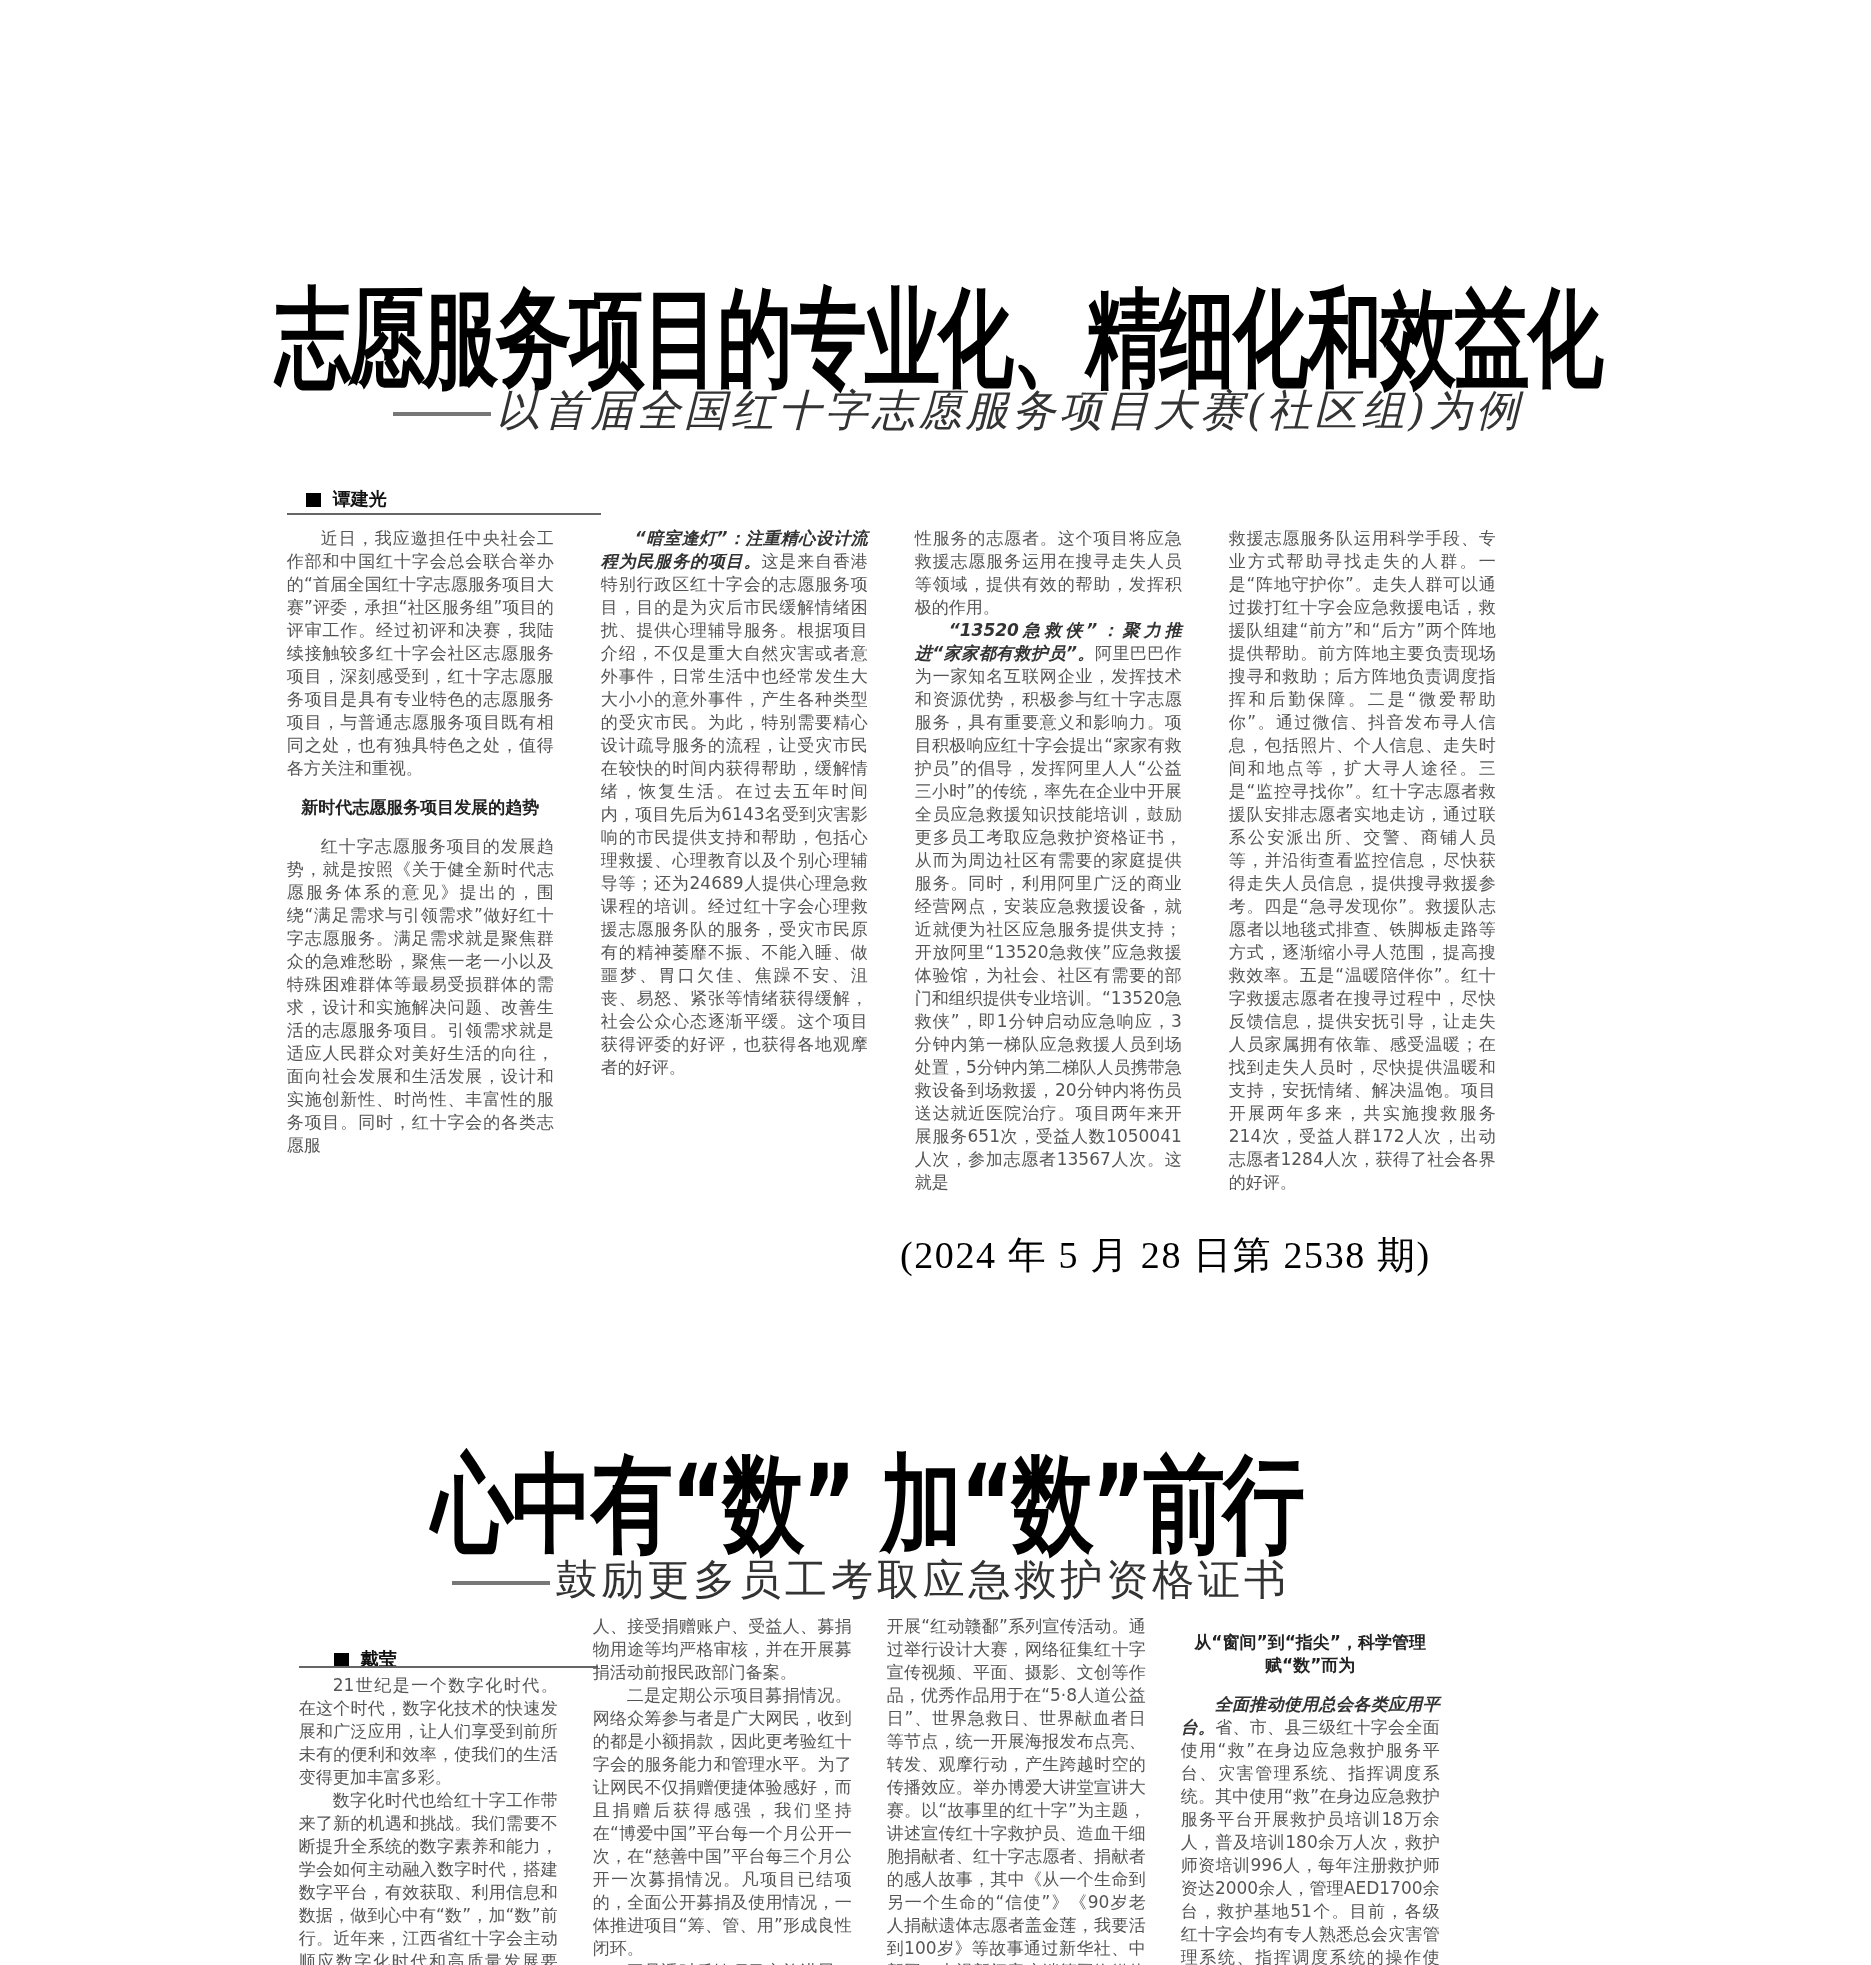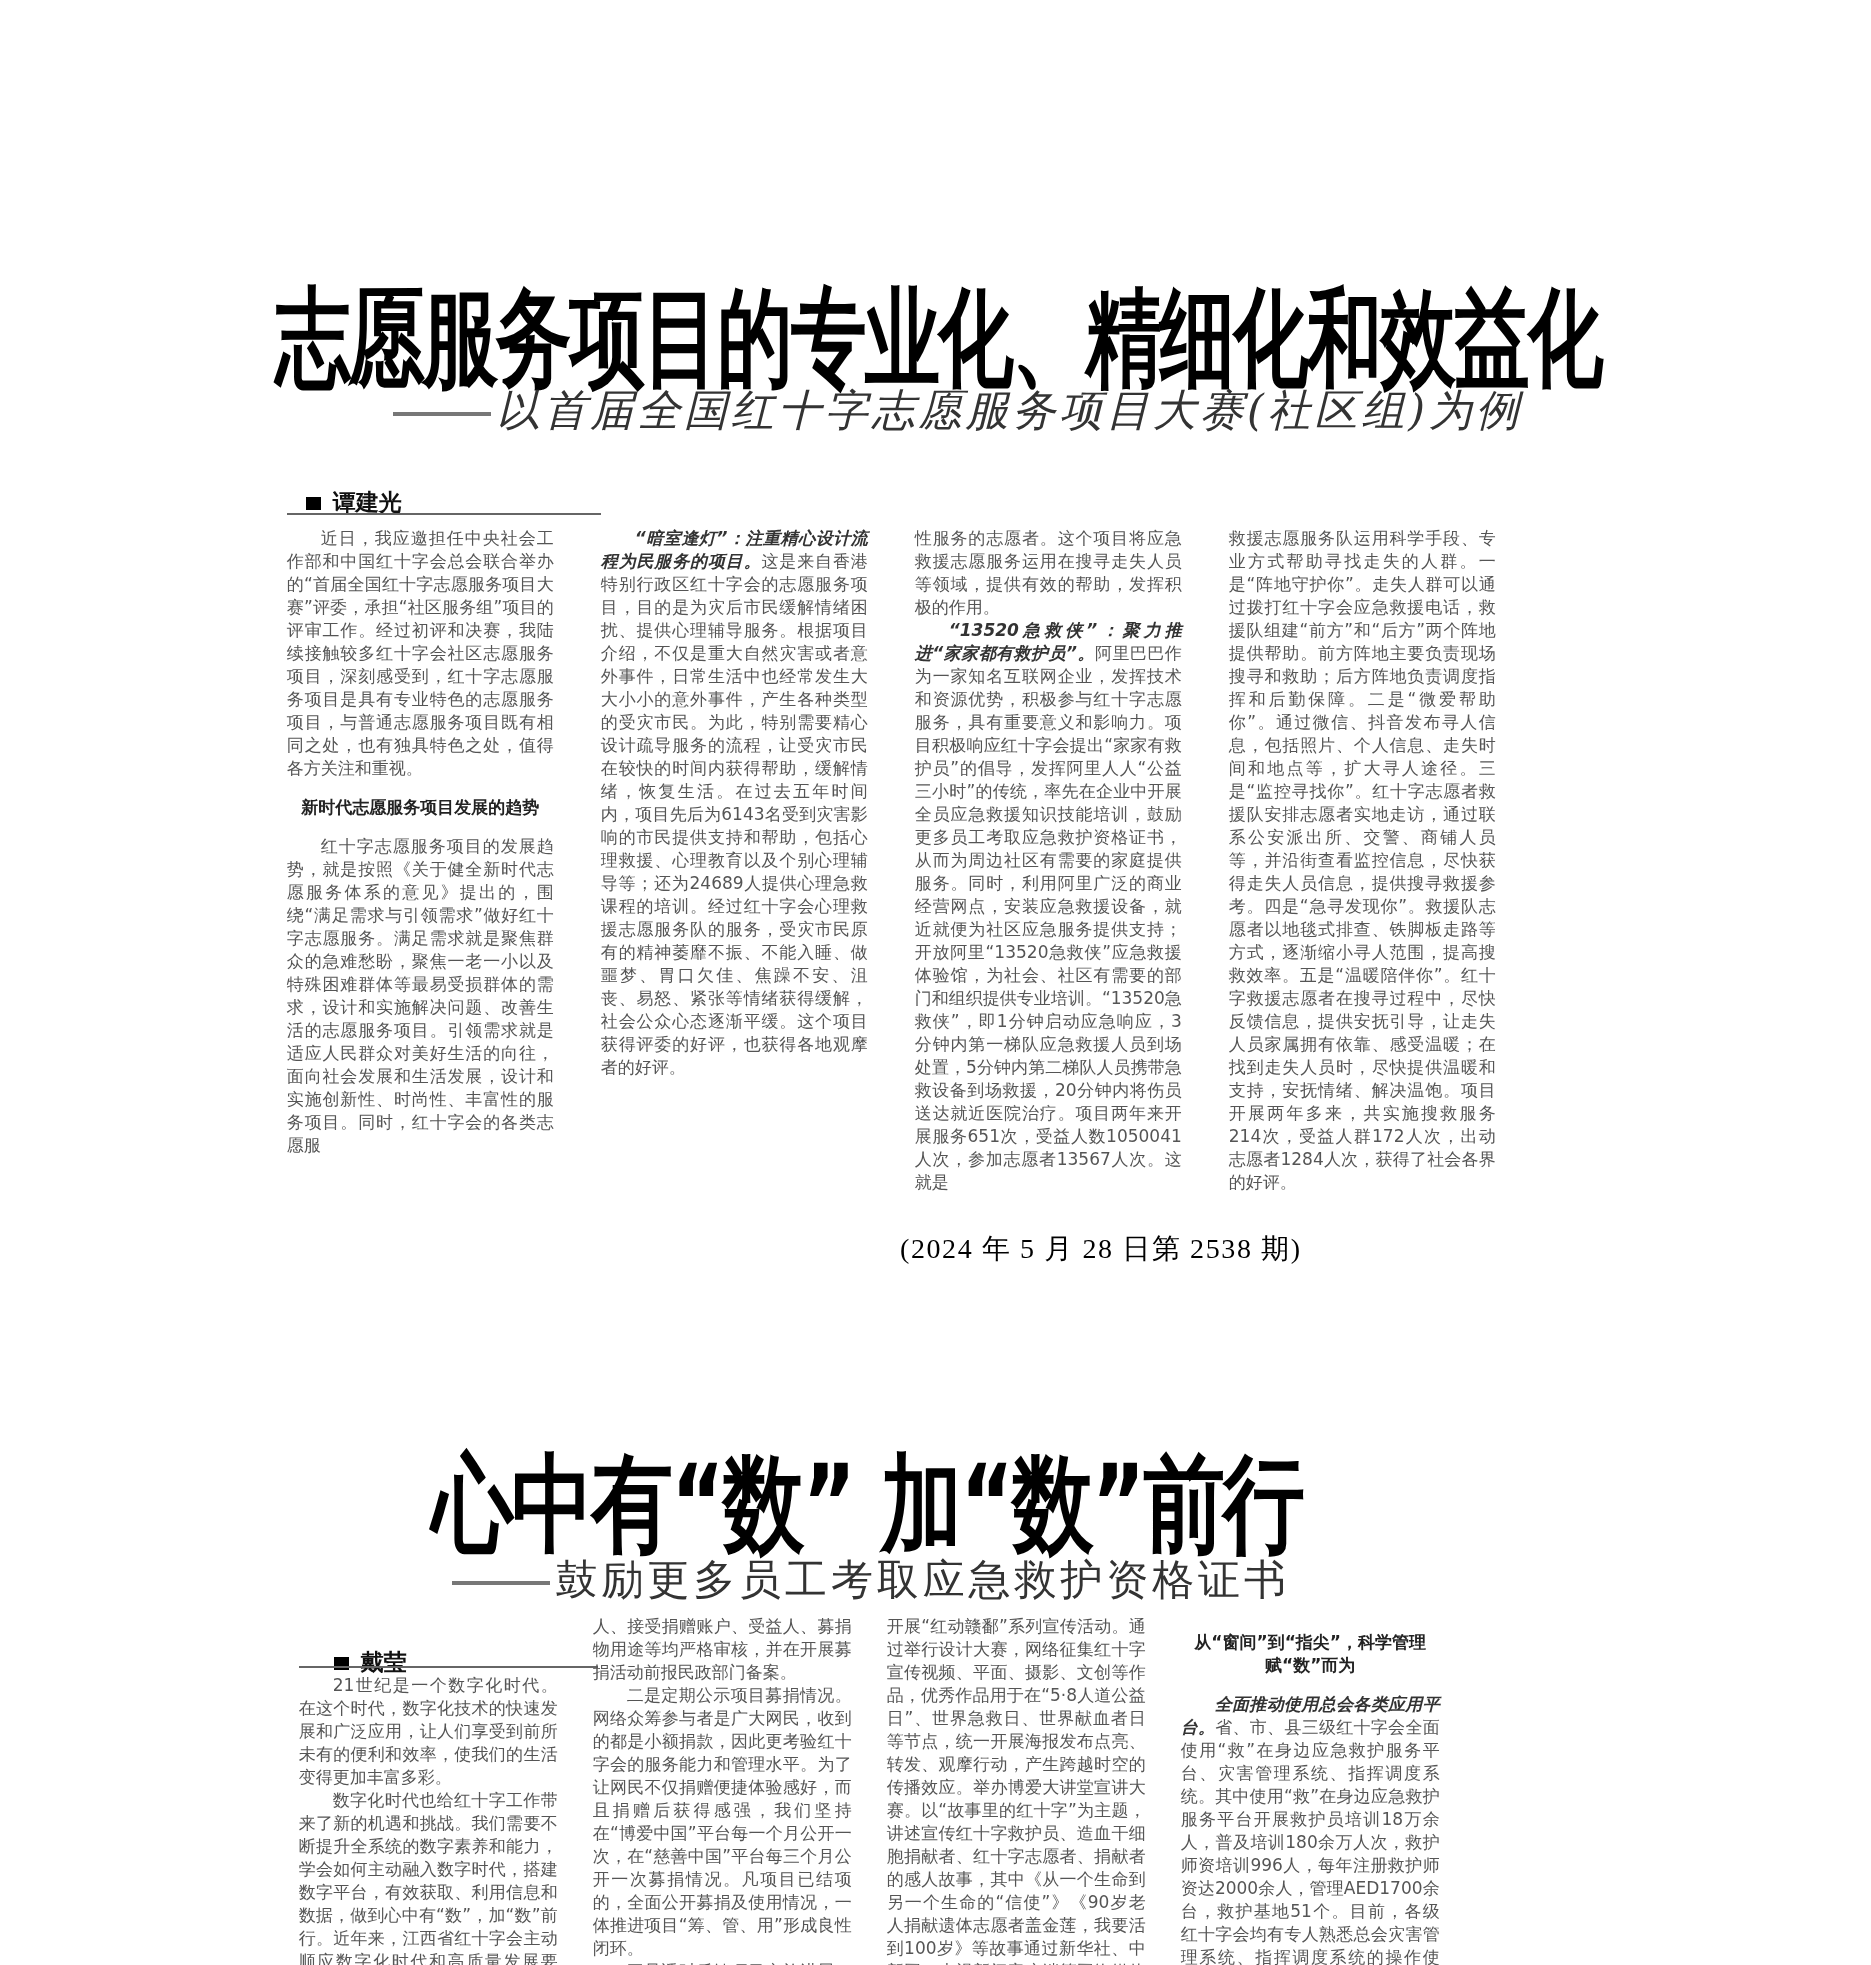--- a/index.html
+++ b/index.html
@@ -7,32 +7,32 @@
   .clip { position:absolute; background:#ffffff; }
   .clip1 { left:275px; top:252px; width:1344px; height:943px; }
   .clip2 { left:283px; top:1395px; width:1321px; height:892px; }
 
   .headline { position:absolute; font-family:"DejaVu Sans", sans-serif; font-weight:bold; color:#000; white-space:nowrap; letter-spacing:-2.4px; transform-origin:left top; }
   .h1 { left:0px; top:15.7px; font-size:102px; transform:scale(0.74,1.05); }
   .sub { position:absolute; font-family:"DejaVu Serif", serif; color:#333; white-space:nowrap; letter-spacing:3.9px; }
   .sub1 { left:118px; top:130px; font-size:43px;font-style:italic; }
   .dash { display:inline-block; width:98px; height:3.1px; background:#777; vertical-align:middle; margin-right:5.5px; }
 
-  .author { position:absolute; font-weight:bold; font-size:23px; color:#111; }
+  .author { position:absolute; font-weight:bold; font-size:18px; color:#111; }
   .author .sq { display:inline-block; width:15px; height:13.4px; background:#000; margin-right:11.8px; vertical-align:middle; }
   .rule { position:absolute; height:1.6px; background:#666; }
 
   .cols { position:absolute; display:flex; gap:27.5px; }
   .col { width:267px; font-size:17px; line-height:23px; color:#555; text-align:justify; }
   .col p { margin:0; text-indent:2em; }
   .col p.noind { text-indent:0; }
   .col .sect { font-weight:bold; color:#222; text-align:center; margin:16px 0; text-indent:0; }
   .col .lead { font-weight:bold; color:#333; font-style:italic; }
 
-  .caption { position:absolute; font-family:"Liberation Serif", serif; font-size:28px; color:#000; white-space:nowrap; letter-spacing:1.6px; }
+  .caption { position:absolute; font-family:"Liberation Serif", serif; font-size:38px; color:#000; white-space:nowrap; letter-spacing:1.6px; }
   .cap1 { left:900px; top:1230px; }
 
   .h2 { left:149px; top:39px; font-size:102px; transform:scale(0.8,1.05); }
   .sub2 { left:169px; top:157px; font-size:42px; }
   .blur { filter:blur(0.5px); }
 </style>
 </head>
 <body>
 
 <div class="clip clip1">

